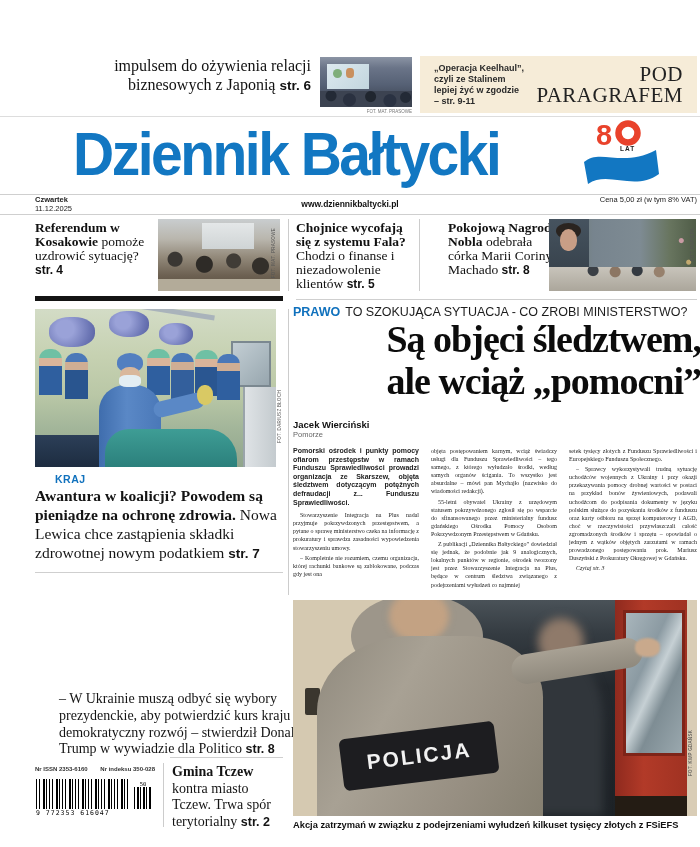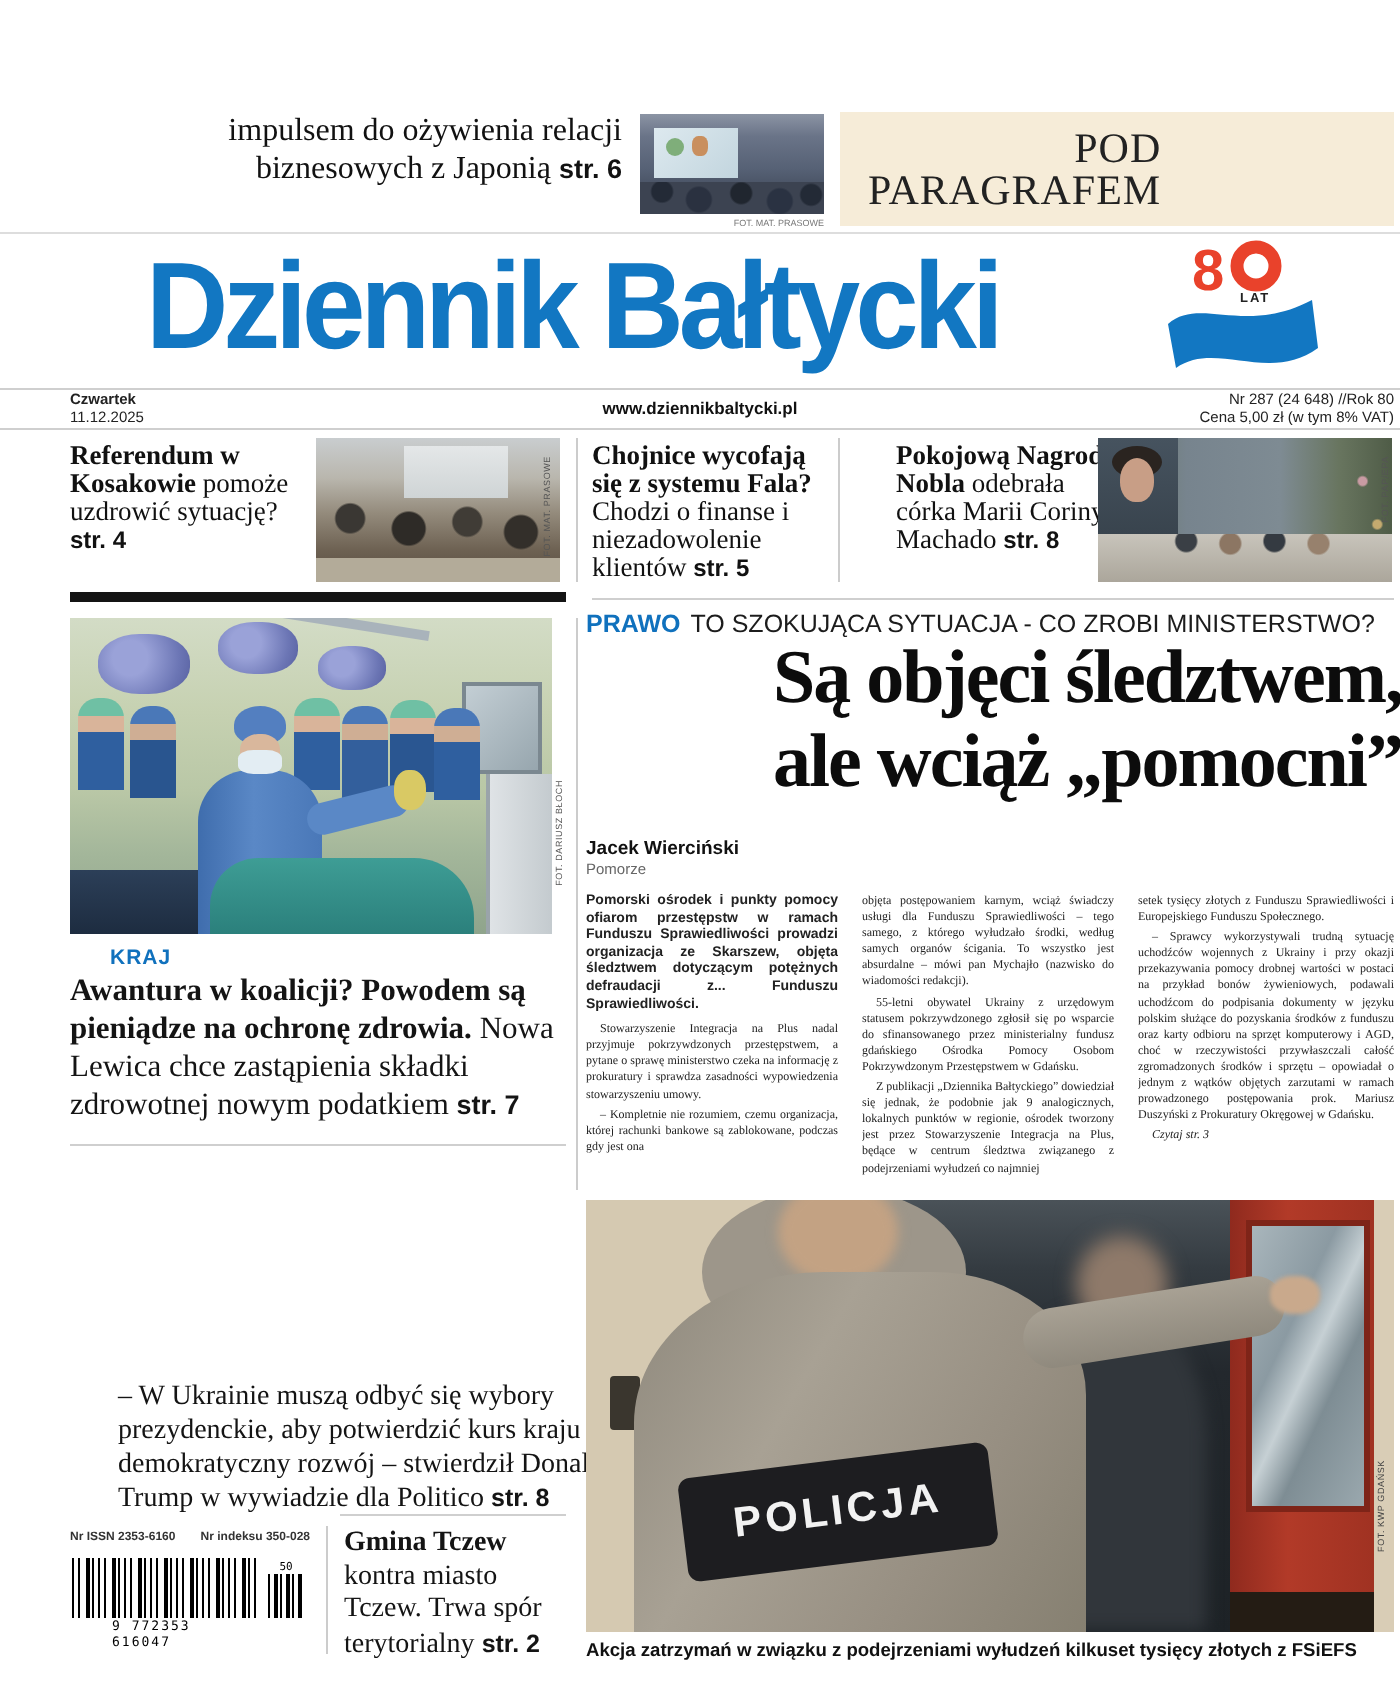--- a/index.html
+++ b/index.html
@@ -101,21 +101,21 @@
   .ukr-head{left:35px;top:580px;width:254px;font-size:29.5px;line-height:32px;color:#0e0e0e;letter-spacing:-.3px;}
   .ukr-text{left:35px;top:691px;width:252px;font-size:14px;line-height:16.8px;color:#141414;margin-left:24px;}
   .ukr-text .pg{font-family:"Liberation Sans",sans-serif;font-weight:bold;font-size:12.5px;}
   
   .foot-hrule{left:170px;top:757px;width:113px;height:1px;}
   .foot-vdiv{left:163px;top:763px;height:64px;}
   .issn-row{left:35px;top:766px;width:120px;display:flex;justify-content:space-between;
      font-family:"Liberation Sans",sans-serif;font-weight:bold;font-size:6px;color:#333;}
   .ean{left:36px;top:779px;width:92px;}
   .ean-bars{height:30px;background:repeating-linear-gradient(90deg,#000 0 1px,#fff 1px 3px,#000 3px 4px,#fff 4px 7px,#000 7px 9px,#fff 9px 10px,#000 10px 11px,#fff 11px 13px);}
-  .ean-digits{font-family:"DejaVu Sans Mono",monospace;font-size:6.5px;letter-spacing:1px;color:#000;margin-left:20px;}
+  .ean-digits{font-family:"DejaVu Sans Mono",monospace;font-size:6.5px;letter-spacing:1px;color:#000;}
   .addon{left:134px;top:781px;width:18px;text-align:center;}
   .addon-num{font-family:"DejaVu Sans Mono",monospace;font-size:5.5px;color:#000;}
   .addon-bars{height:22px;background:repeating-linear-gradient(90deg,#000 0 1px,#fff 1px 3px,#000 3px 5px,#fff 5px 6px);}
   .tczew{left:172px;top:764px;width:112px;font-size:14px;line-height:16.5px;color:#141414;}
   .tczew .b{font-weight:bold;}
   .tczew .pg{font-family:"Liberation Sans",sans-serif;font-weight:bold;font-size:12.5px;}
   
   .kicker-row{left:293px;top:305px;width:404px;font-family:"Liberation Sans",sans-serif;font-size:12.5px;color:#1c1c1c;white-space:nowrap;}
   .kicker-row .lbl{font-weight:bold;color:#1071bd;margin-right:5px;}
   .headline{left:291px;top:318px;width:410px;font-size:38px;line-height:42px;font-weight:bold;color:#0c0c0c;letter-spacing:-1px;text-align:right;}
@@ -165,20 +165,24 @@
     <span>impulsem do ożywienia relacji biznesowych z Japonią </span><span class="pg">str. 6</span>
   </div>
   <div class="abs banner-photo">
     <div class="bp-screen"></div>
     <div class="bp-blob1"></div>
     <div class="bp-blob2"></div>
     <div class="bp-heads"></div>
   </div>
   <div class="abs banner-credit">FOT. MAT. PRASOWE</div>
   <div class="abs banner-box">
+    <div class="box-teaser">„Operacja Keelhaul”,
+czyli ze Stalinem
+lepiej żyć w zgodzie
+– str. 9-11</div>
     <div class="box-series">POD
 PARAGRAFEM</div>
   </div>
   <div class="banner-rule abs"></div>
 
   <div class="abs masthead-title">Dziennik Bałtycki</div>
   <div class="abs logo">
     <svg width="80" height="76" viewBox="0 0 80 76">
       <path d="M2 44 C 18 30, 40 50, 74 32 L 77 56 C 52 74, 26 52, 6 66 Z" fill="#1277c2"></path>
       <text x="14" y="27" font-family="Liberation Sans, sans-serif" font-weight="bold" font-size="29" fill="#e9422b">8</text>
@@ -186,21 +190,20 @@
       <text x="38" y="33" font-family="Liberation Sans, sans-serif" font-weight="bold" font-size="6.5" letter-spacing="1" fill="#222">LAT</text>
     </svg>
   </div>
   <div class="rule" style="left:0;top:194px;width:700px;height:1px;"></div>
   <div class="abs dl-left">
     <div class="d">Czwartek</div>
     <div>11.12.2025</div>
   </div>
   <div class="abs dl-center">www.dziennikbaltycki.pl</div>
   <div class="abs dl-right">
-    <div>Nr 287 (24 648) //Rok 80</div>
     <div>Cena 5,00 zł (w tym 8% VAT)</div>
   </div>
   <div class="rule" style="left:0;top:214px;width:700px;height:1px;"></div>
 
   <div class="abs teaser t1">
     <span class="b">Referendum w Kosakowie </span><span>pomoże uzdrowić sytuację? </span><span class="pg">str. 4</span>
   </div>
   <div class="abs t1-photo">
     <div class="t1p-window"></div>
     <div class="t1p-figs"></div>

